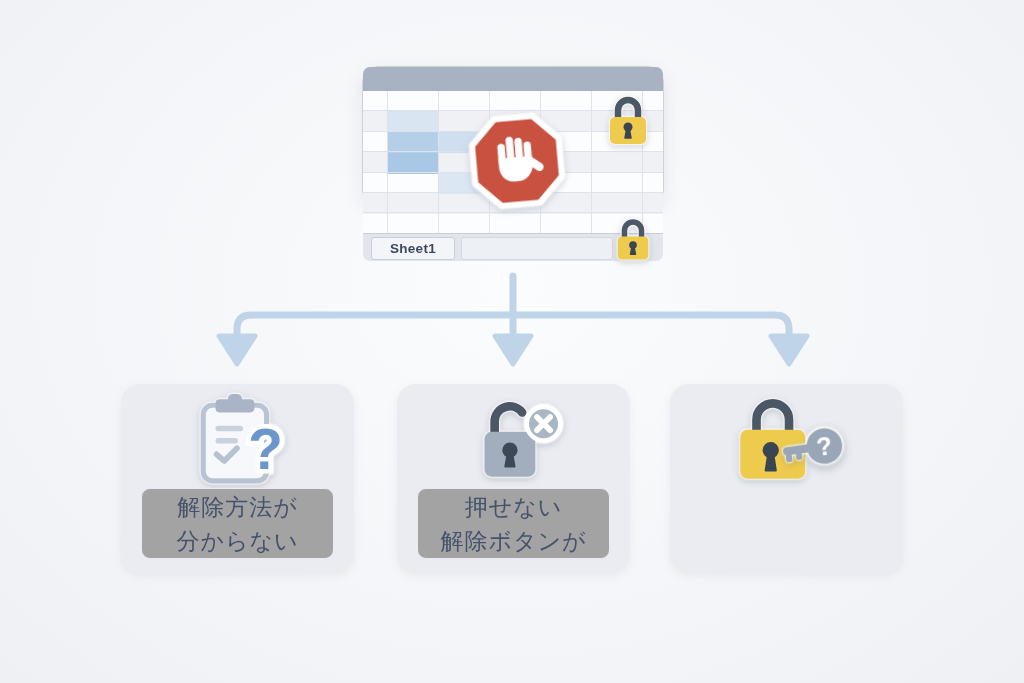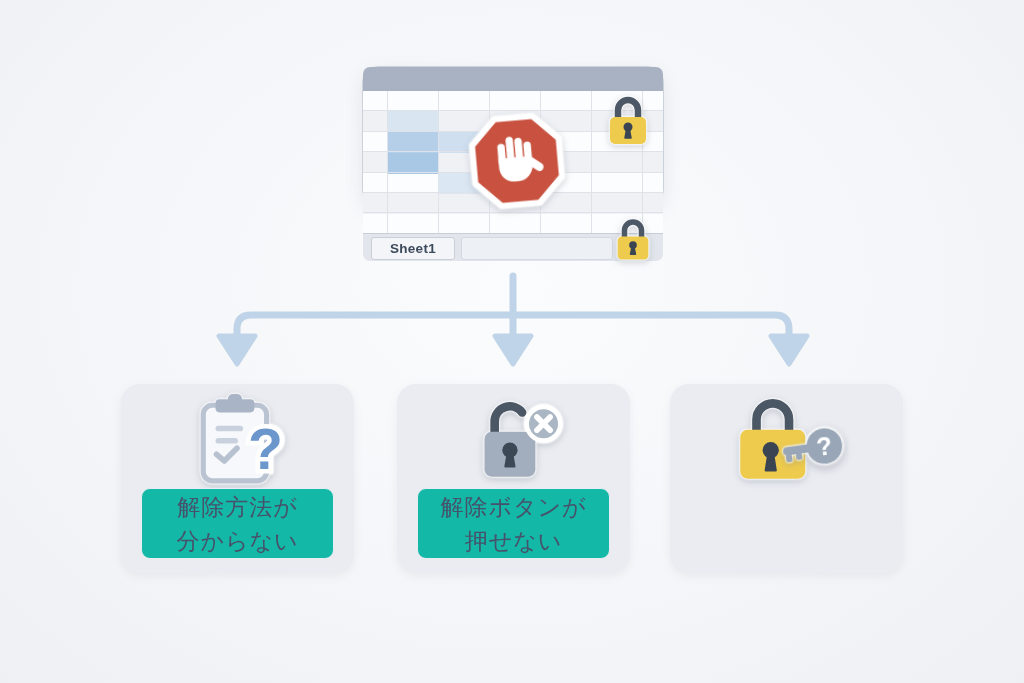--- a/index.html
+++ b/index.html
@@ -44,21 +44,21 @@
   
   .card{
     position:absolute;top:384px;width:233px;height:189px;
     background:#eaecf1;border-radius:19px;
     box-shadow:0 3px 8px rgba(120,130,150,.10);
   }
   .card.c1{left:121px;} .card.c2{left:397px;} .card.c3{left:670px;}
   .icon-wrap{position:absolute;left:0;right:0;top:8px;height:96px;display:flex;align-items:center;justify-content:center;}
   .label-box{
     position:absolute;left:20px;right:20px;top:104px;bottom:14px;
-    background:#14b8a6;border:1px solid #e9ecf2;border-radius:9px;
+    background:#a3a3a3;border:1px solid #e9ecf2;border-radius:9px;
     display:flex;flex-direction:column;align-items:center;justify-content:center;
     font-size:23px;line-height:34px;color:#46526b;font-weight:500;letter-spacing:1px;
   }
 </style>
 </head>
 <body>
 
 <div class="canvas">
 
   <div class="window">
@@ -151,22 +151,22 @@
         <circle cx="51" cy="56" r="7.5" fill="#3d4856"></circle>
         <polygon points="46.5,72 55.5,72 53,58 49,58" fill="#3d4856" stroke="#3d4856" stroke-width="2" stroke-linejoin="round"></polygon>
         <circle cx="84" cy="30" r="16.5" fill="#aab6c4" stroke="#ffffff" stroke-width="4.5"></circle>
         <g stroke="#ffffff" stroke-width="5.5" stroke-linecap="round">
           <path d="M77.5 23.5 L90.5 36.5"></path>
           <path d="M90.5 23.5 L77.5 36.5"></path>
         </g>
       </svg>
     </div>
     <div class="label-box">
+      <span>押せない</span>
       <span>解除ボタンが</span>
-      <span>押せない</span>
     </div>
   </div>
 
   <div class="card c3">
     <div class="icon-wrap">
       <svg width="122" height="94" viewBox="0 0 120 92" class="white-outline">
         <path d="M30 40 V26 a16 16 0 0 1 32 0 V40" fill="none" stroke="#4b5765" stroke-width="8.5" stroke-linecap="round"></path>
         <rect x="14" y="36" width="64" height="48" rx="7" fill="#eecb4d"></rect>
         <circle cx="44" cy="56" r="8" fill="#3a4452"></circle>
         <polygon points="39,76 49,76 46.5,60 41.5,60" fill="#3a4452" stroke="#3a4452" stroke-width="2" stroke-linejoin="round"></polygon>

